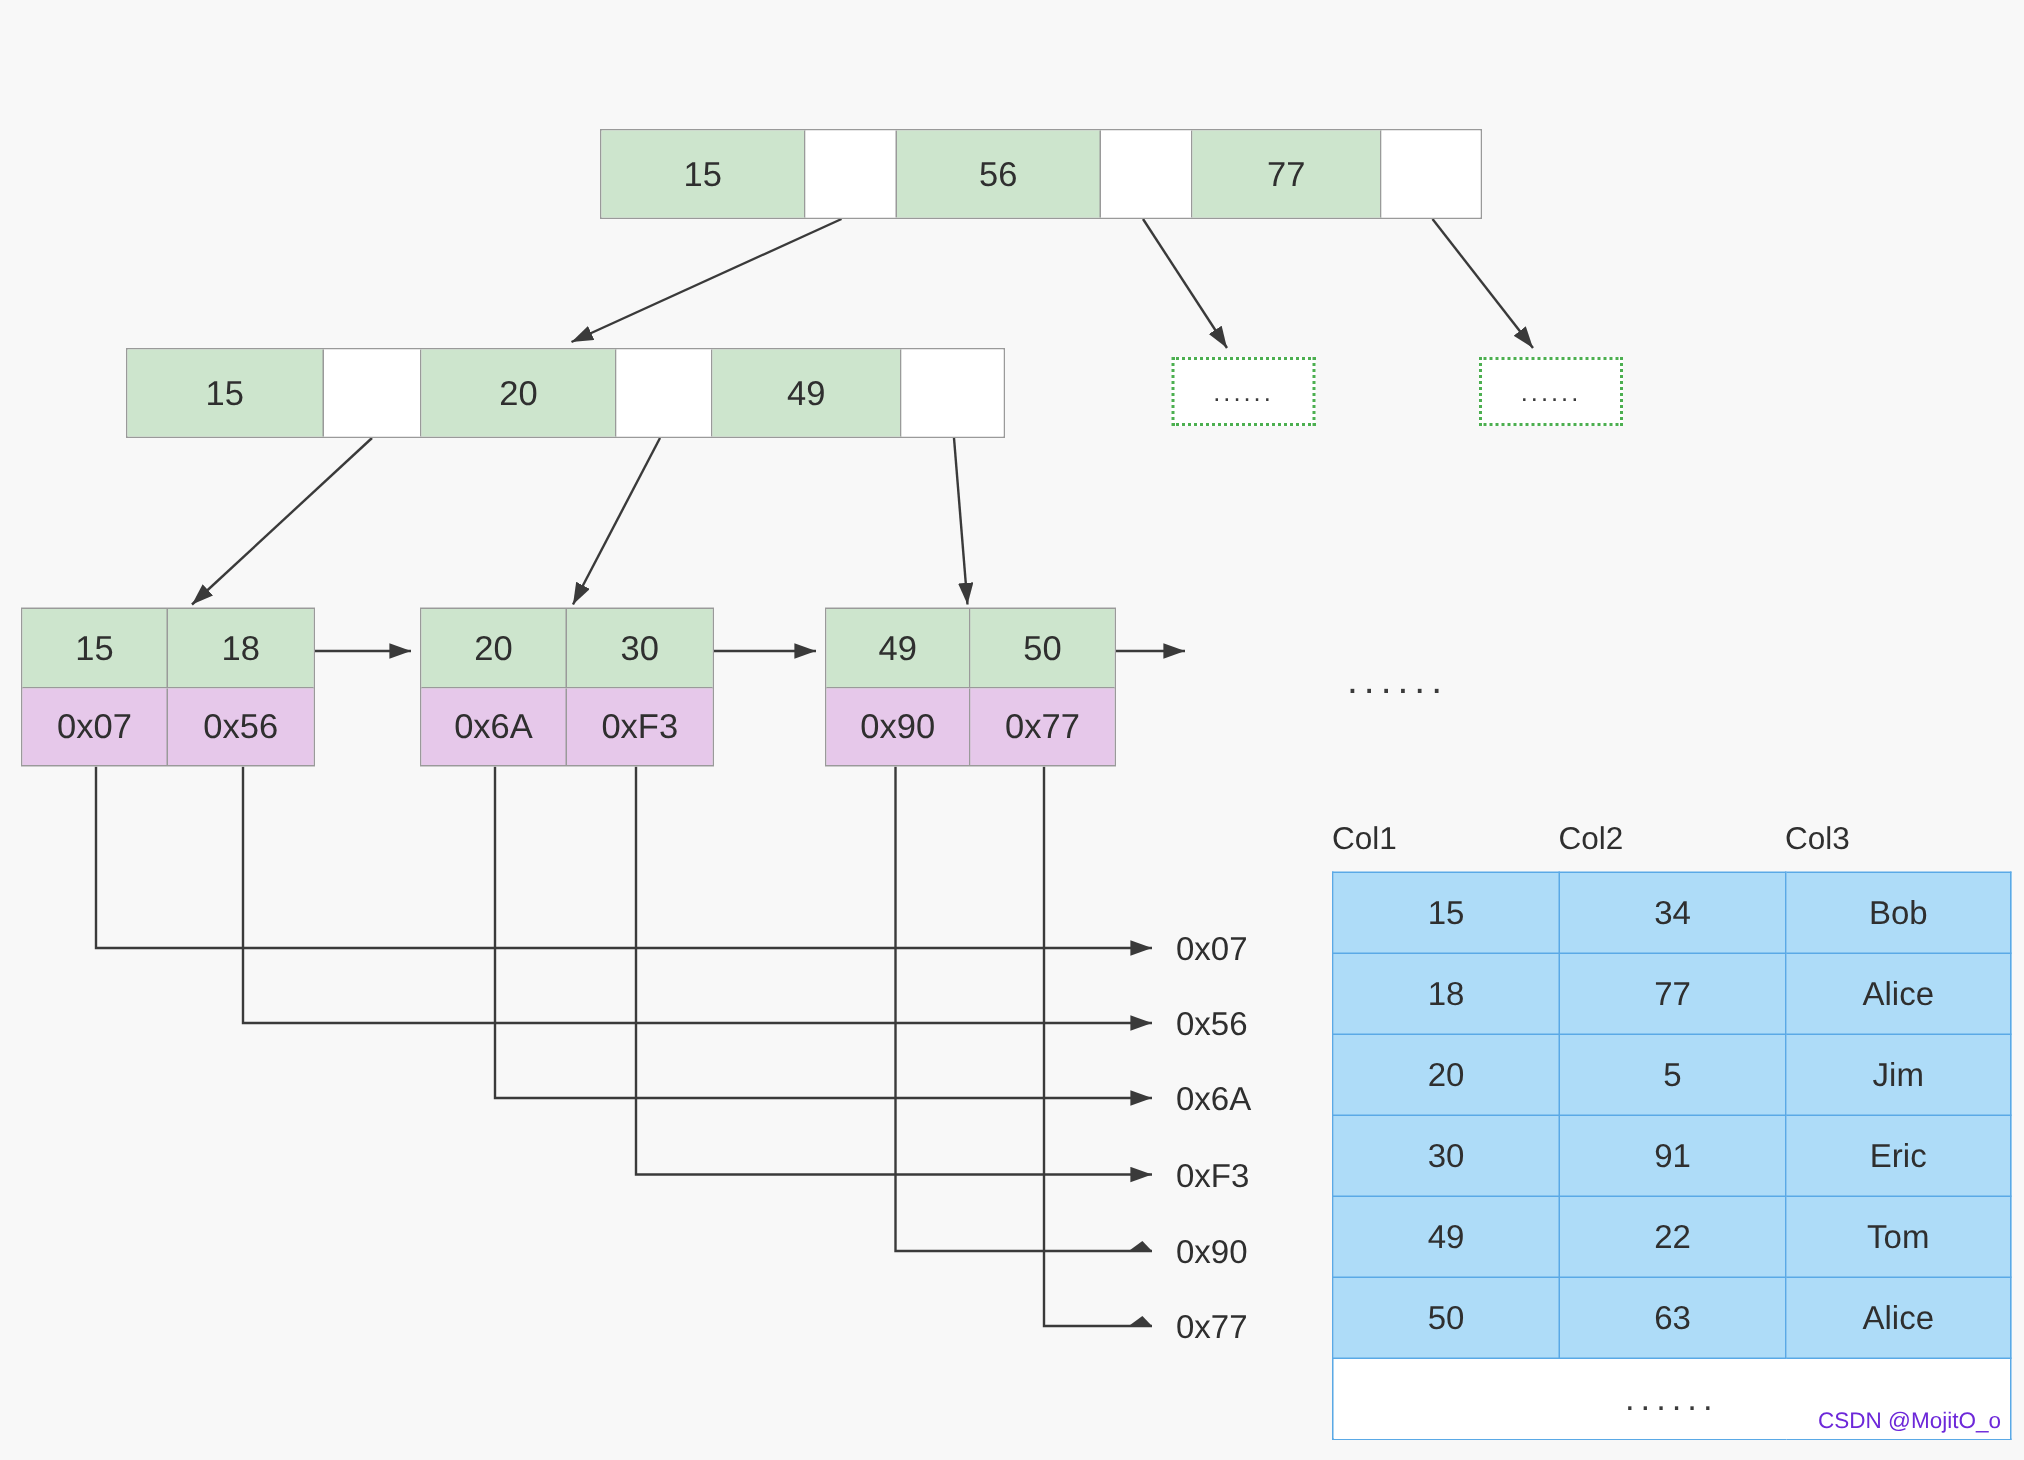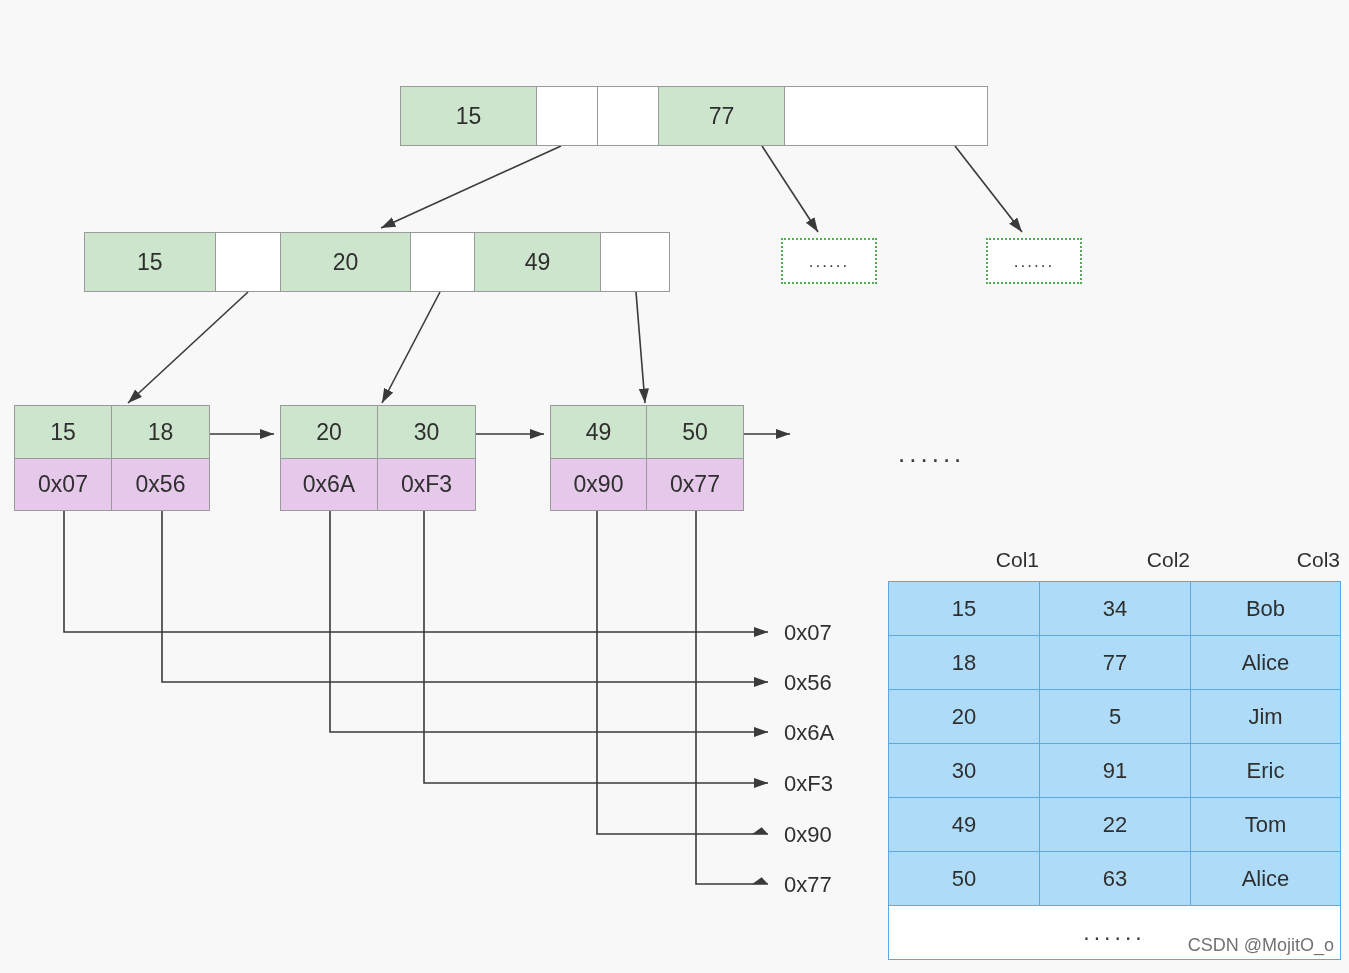--- a/index.html
+++ b/index.html
@@ -132,21 +132,21 @@
   }
 
   
   .tbl-wrap { position: absolute; }
   .tbl-head {
     display: flex;
     margin-bottom: 9px;
   }
   .tbl-head .th {
     box-sizing: border-box;
-    text-align: right;
+    text-align: left;
     font-size: 21px;
     color: #2f2f2f;
   }
   table.data-table {
     border-collapse: collapse;
     table-layout: fixed;
     border: 1px solid #5aa9e6;
   }
   table.data-table td {
     box-sizing: border-box;
@@ -163,22 +163,22 @@
   }
   .more-dots {
     font-size: 23px;
     letter-spacing: 4px;
     color: #3a3a3a;
   }
   .watermark {
     position: absolute;
     right: 6px;
     bottom: 3px;
-    font-size: 18px;
-    color: #737373;
+    font-size: 15px;
+    color: #6d28d9;
     white-space: nowrap;
   }
 </style>
 </head>
 <body>
 
 <div id="diagram-root">
 
 
   <svg id="wire-layer" viewBox="0 0 1349 973" xmlns="http://www.w3.org/2000/svg">
@@ -217,20 +217,21 @@
       <path d="M597,511 L597,834 L768,834" marker-end="url(#arw-flat)"></path>
       <path d="M696,511 L696,884 L768,884" marker-end="url(#arw-flat)"></path>
     </g>
   </svg>
 
   <div class="layer-nodes">
 
     <div class="bnode" style="left:400px; top:86px; width:588px; height:60px;">
       <div class="bcell key" style="width:136px;">15</div>
       <div class="bcell ptr" style="width:61px;"></div>
+      <div class="bcell key" style="width:136px;">56</div>
       <div class="bcell ptr" style="width:61px;"></div>
       <div class="bcell key" style="width:126px;">77</div>
       <div class="bcell ptr" style="width:66px;"></div>
     </div>
 
     <div class="bnode" style="left:84px; top:232px; width:586px; height:60px;">
       <div class="bcell key" style="width:131px;">15</div>
       <div class="bcell ptr" style="width:66px;"></div>
       <div class="bcell key" style="width:130px;">20</div>
       <div class="bcell ptr" style="width:64px;"></div>

